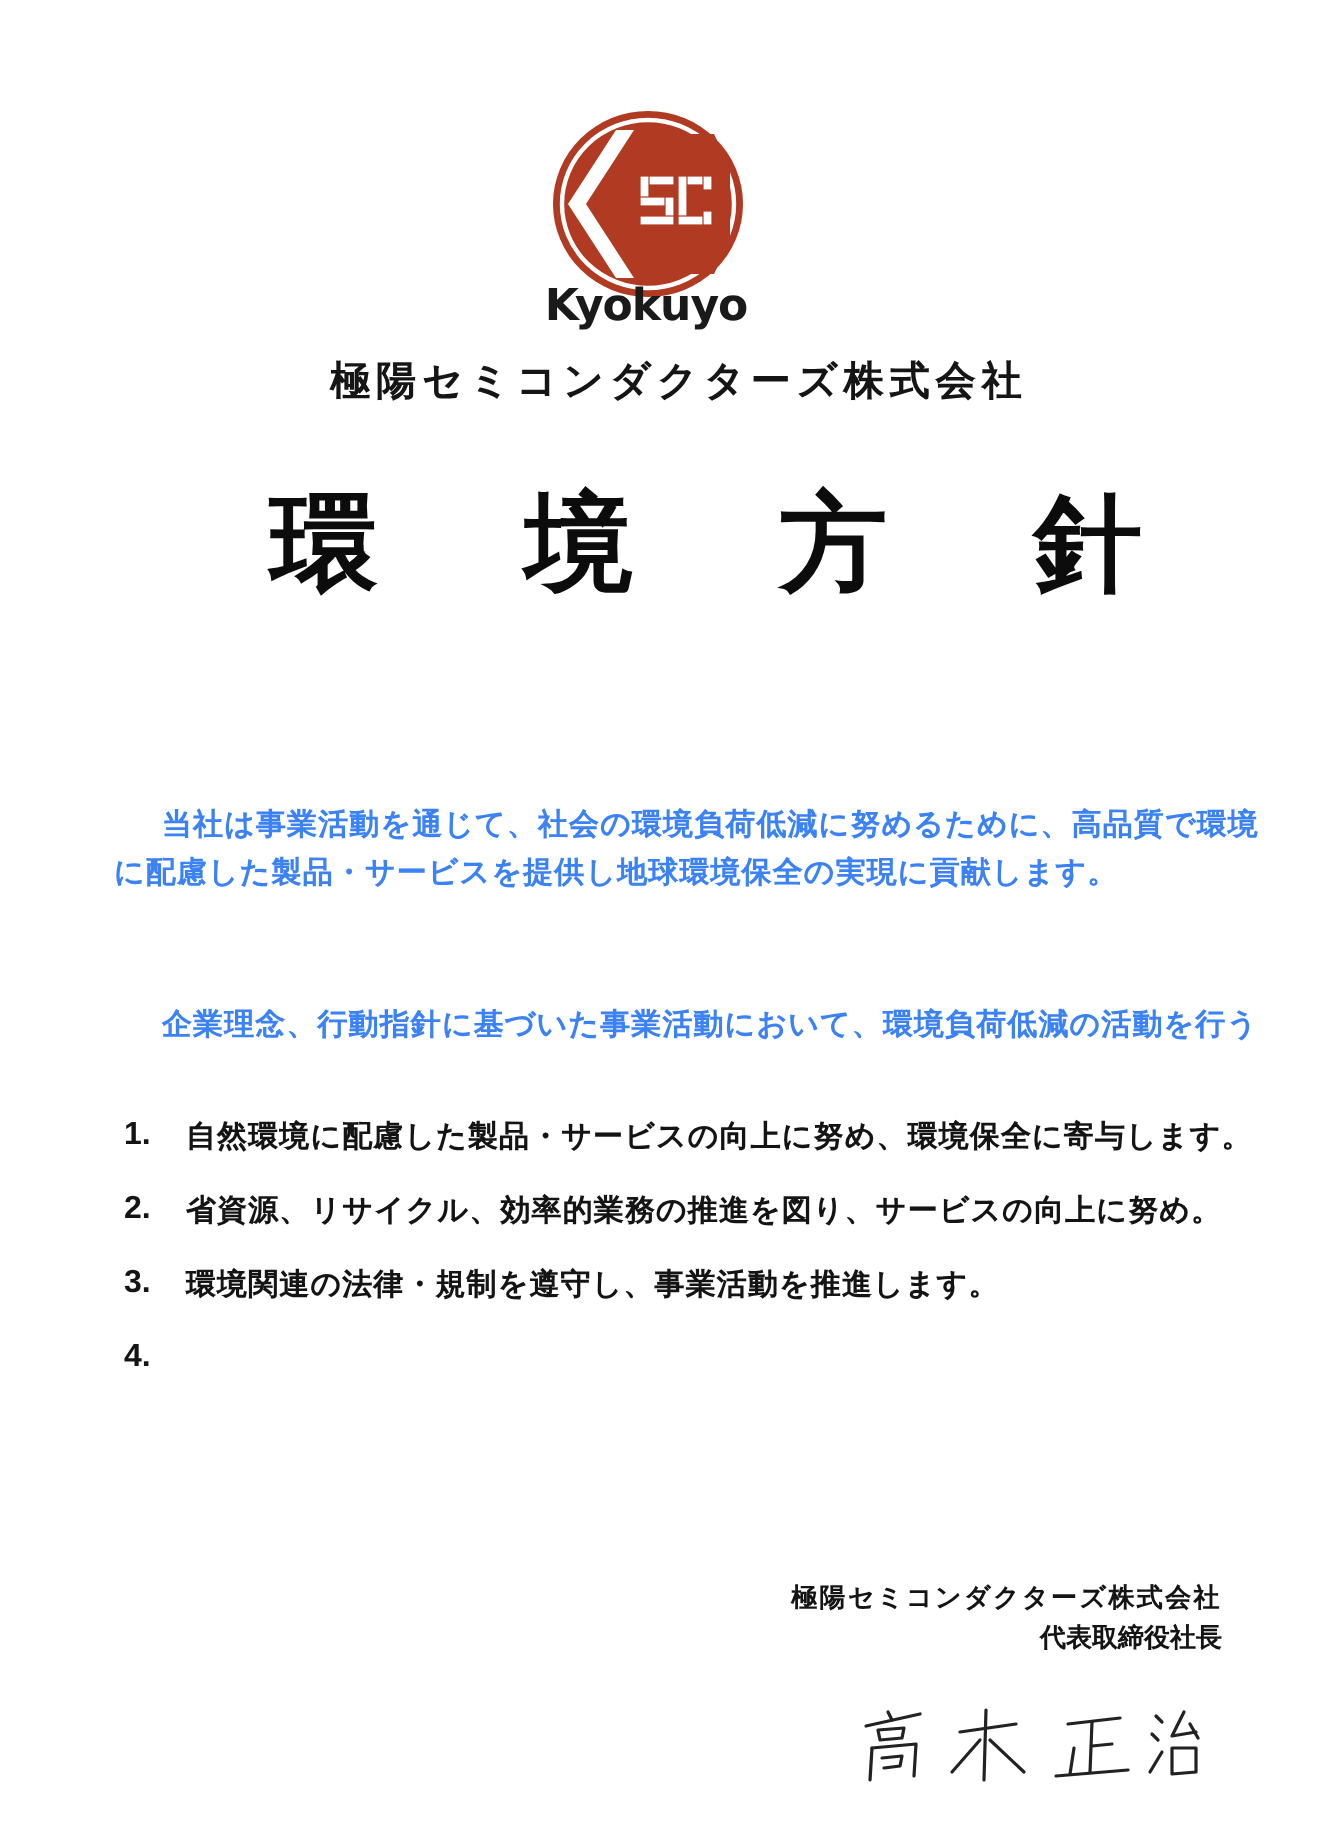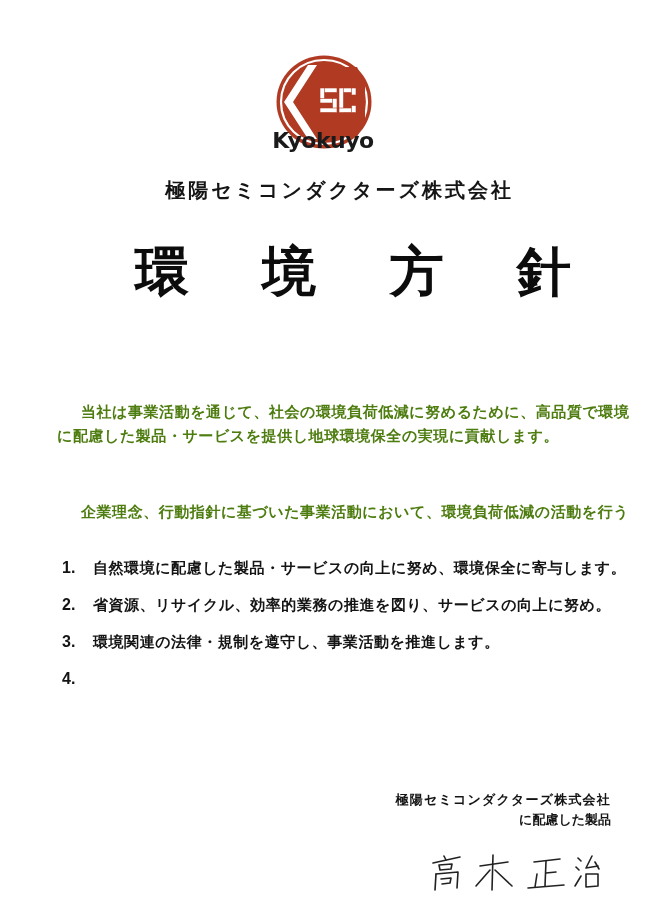--- a/index.html
+++ b/index.html
@@ -19,21 +19,21 @@
       position: absolute;
       left: 275px;
       top: 54px;
       width: 98px;
       height: 96px;
     }
     .logo svg { display: block; }
     .brand {
       position: absolute;
       left: 262px;
-      top: 128px;
+      top: 141px;
       width: 122px;
       text-align: center;
       font-family: "DejaVu Sans", sans-serif;
       font-weight: bold;
       font-size: 22px;
       letter-spacing: -0.5px;
       color: #1a1a1a;
     }
     .company-header {
       position: absolute;
@@ -62,21 +62,21 @@
     }
     .title span { display: inline-block; width: 58px; text-align: center; }
     .para {
       position: absolute;
       left: 57px;
       width: 600px;
       font-weight: bold;
       font-size: 15px;
       line-height: 24px;
       letter-spacing: 0.55px;
-      color: #4d7c0f;
+      color: #3b82f6;
     }
     .para .indent { padding-left: 24px; }
     .para1 { top: 400px; }
     .para2 { top: 500px; }
     .list {
       position: absolute;
       left: 62px;
       top: 557px;
       width: 600px;
       margin: 0;
@@ -183,21 +183,21 @@
     <span class="num">3.</span>
     <span>環境関連の法律・規制を遵守し、事業活動を推進します。</span>
   </li>
   <li>
     <span class="num">4.</span>
   </li>
 </ul>
 
 <div class="signature-block">
   <div class="corp">極陽セミコンダクターズ株式会社</div>
-  <div>に配慮した製品</div>
+  <div>代表取締役社長</div>
 </div>
 
 <div class="handwritten">
   <svg width="170" height="44" viewBox="0 0 170 44" fill="none" stroke="#222" stroke-width="1.6" stroke-linecap="round" stroke-linejoin="round">
 
     <path d="M14 4 L16 8"></path>
     <path d="M3 11 L30 5"></path>
     <path d="M9 13 L22 12 L21 17 L10 18 Z"></path>
     <path d="M6 22 L5 38"></path>
     <path d="M6 22 L28 20 L27 36"></path>

